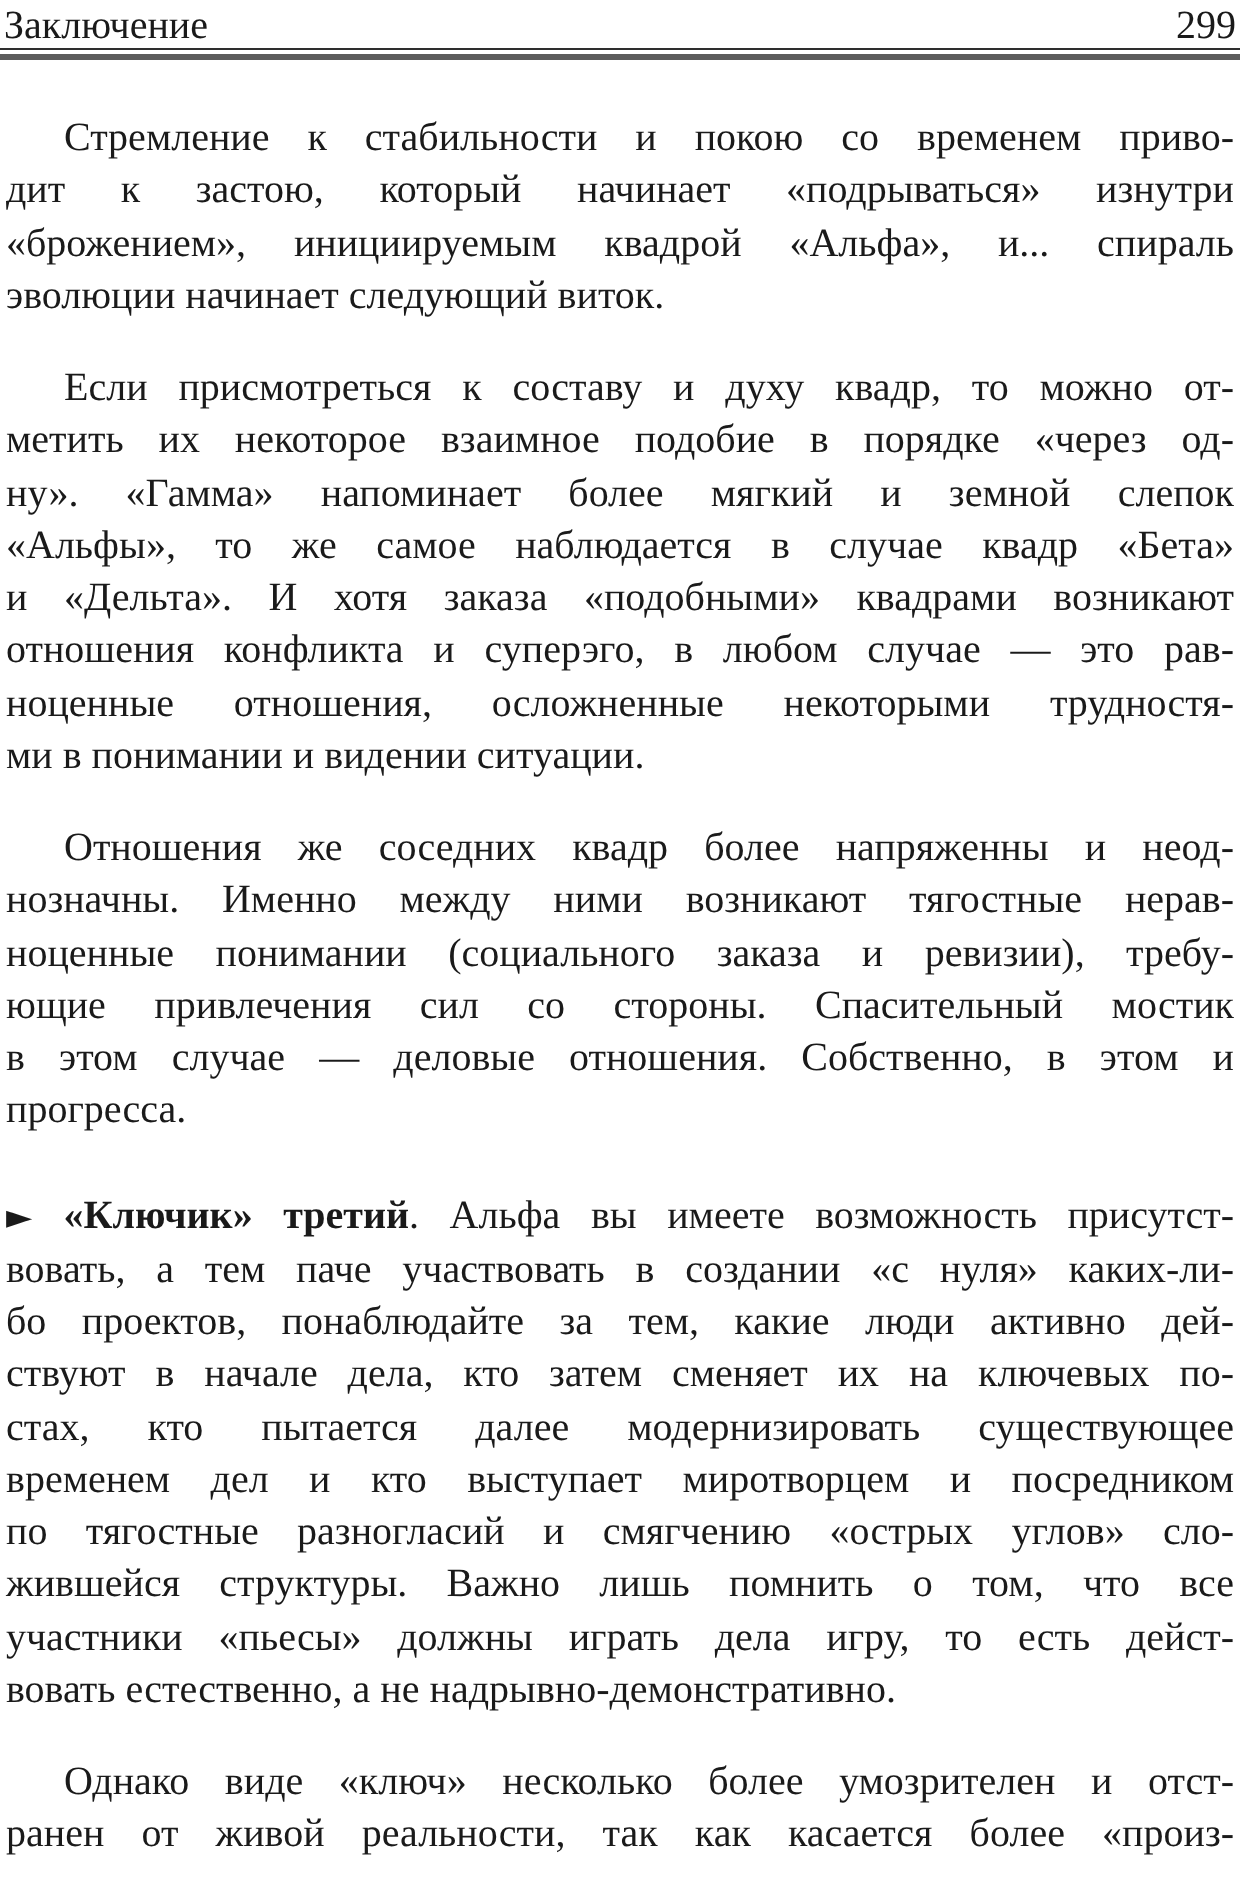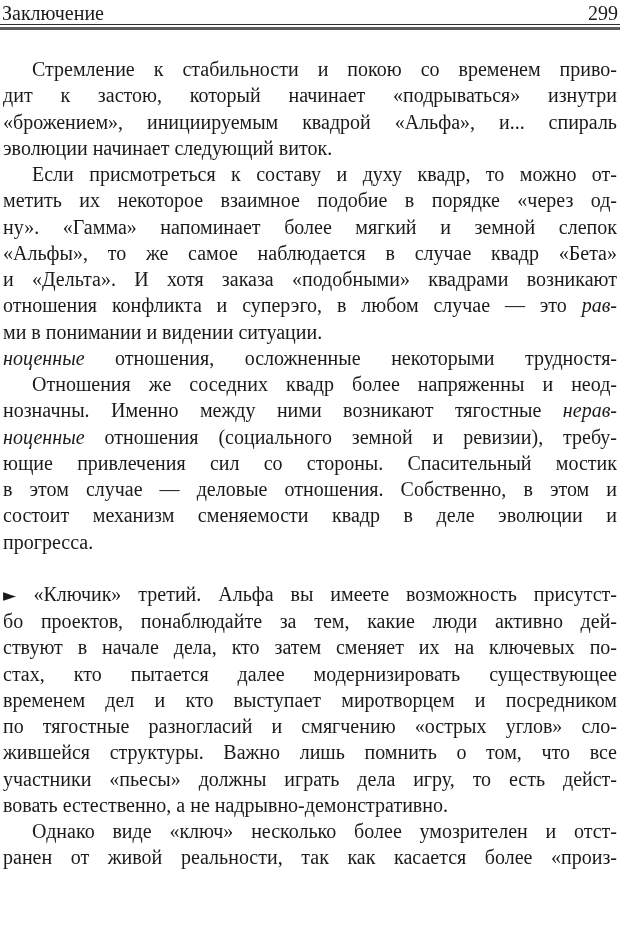--- a/index.html
+++ b/index.html
@@ -37,31 +37,31 @@
     margin-top: 2px;
   }
   .page-body {
     margin-top: 26px;
     padding: 0 3px;
     font-size: 20px;
     line-height: 26.25px;
   }
   .par { margin: 0; }
   .par.gap { margin-top: 26px; }
-  .par.indent .line:first-child { text-indent: 29px; }
+  .par.indent .line:first-child { text-indent: 29px; margin-top: 20px; }
   .line {
     text-align: justify;
     text-align-last: justify;
   }
   .line.last {
     text-align: justify;
     text-align-last: left;
   }
-  .i { font-style: italic; }
-  .b { font-weight: normal; margin-top: 24px; }
+  .i { }
+  .b { font-weight: bold; margin-top: 24px; }
   .m {
     font-family: "DejaVu Sans", sans-serif;
     font-size: 17px;
   }
 </style>
 </head>
 <body>
 
 <div class="page">
   <div class="header">
@@ -77,34 +77,34 @@
         <div class="line"><span>«брожением», инициируемым квадрой «Альфа», и... спираль</span></div>
         <div class="line last"><span>эволюции начинает следующий виток.</span></div>
       </div>
       <div class="par indent">
         <div class="line"><span>Если присмотреться к составу и духу квадр, то можно от-</span></div>
         <div class="line"><span>метить их некоторое взаимное подобие в порядке «через од-</span></div>
         <div class="line"><span>ну». «Гамма» напоминает более мягкий и земной слепок</span></div>
         <div class="line"><span>«Альфы», то же самое наблюдается в случае квадр «Бета»</span></div>
         <div class="line"><span>и «Дельта». И хотя заказа «подобными» квадрами возникают</span></div>
         <div class="line"><span>отношения конфликта и суперэго, в любом случае — это </span><span class="i">рав-</span></div>
+        <div class="line"><span class="i">ноценные</span><span> отношения, осложненные некоторыми трудностя-</span></div>
         <div class="line last"><span>ми в понимании и видении ситуации.</span></div>
-        <div class="line"><span class="i">ноценные</span><span> отношения, осложненные некоторыми трудностя-</span></div>
       </div>
       <div class="par indent">
         <div class="line"><span>Отношения же соседних квадр более напряженны и неод-</span></div>
         <div class="line"><span>нозначны. Именно между ними возникают тягостные </span><span class="i">нерав-</span></div>
-        <div class="line"><span class="i">ноценные</span><span> отношения (социального земной и ревизии), требу-</span></div>
+        <div class="line"><span class="i">ноценные</span><span> понимании (социального заказа и ревизии), требу-</span></div>
         <div class="line"><span>ющие привлечения сил со стороны. Спасительный мостик</span></div>
         <div class="line"><span>в этом случае — деловые отношения. Собственно, в этом и</span></div>
-        <div class="line"><span>состоит механизм сменяемости квадр в деле эволюции и</span></div>
         <div class="line last"><span>прогресса.</span></div>
       </div>
       <div class="par gap">
         <div class="line"><span class="m">► </span><span class="b">«Ключик» третий</span><span>. Альфа вы имеете возможность присутст-</span></div>
+        <div class="line"><span>вовать, а тем паче участвовать в создании «с нуля» каких-ли-</span></div>
         <div class="line"><span>бо проектов, понаблюдайте за тем, какие люди активно дей-</span></div>
         <div class="line"><span>ствуют в начале дела, кто затем сменяет их на ключевых по-</span></div>
         <div class="line"><span>стах, кто пытается далее модернизировать существующее</span></div>
         <div class="line"><span>временем дел и кто выступает миротворцем и посредником</span></div>
         <div class="line"><span>по тягостные разногласий и смягчению «острых углов» сло-</span></div>
         <div class="line"><span>жившейся структуры. Важно лишь помнить о том, что все</span></div>
         <div class="line"><span>участники «пьесы» должны играть дела игру, то есть дейст-</span></div>
         <div class="line last"><span>вовать естественно, а не надрывно-демонстративно.</span></div>
       </div>
       <div class="par indent">

